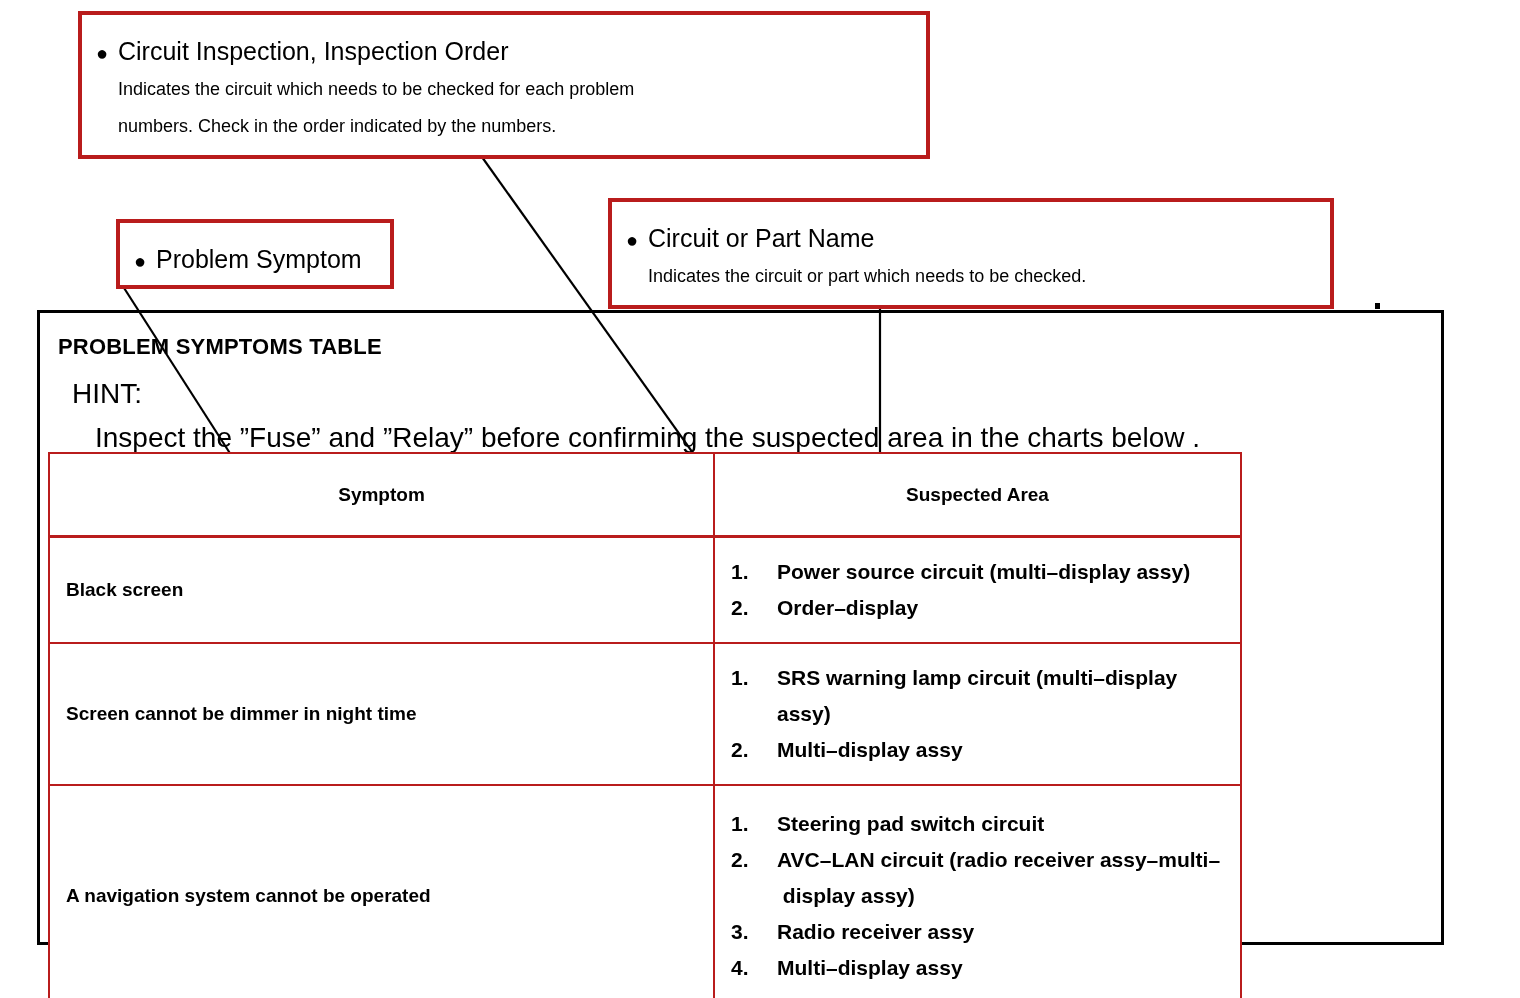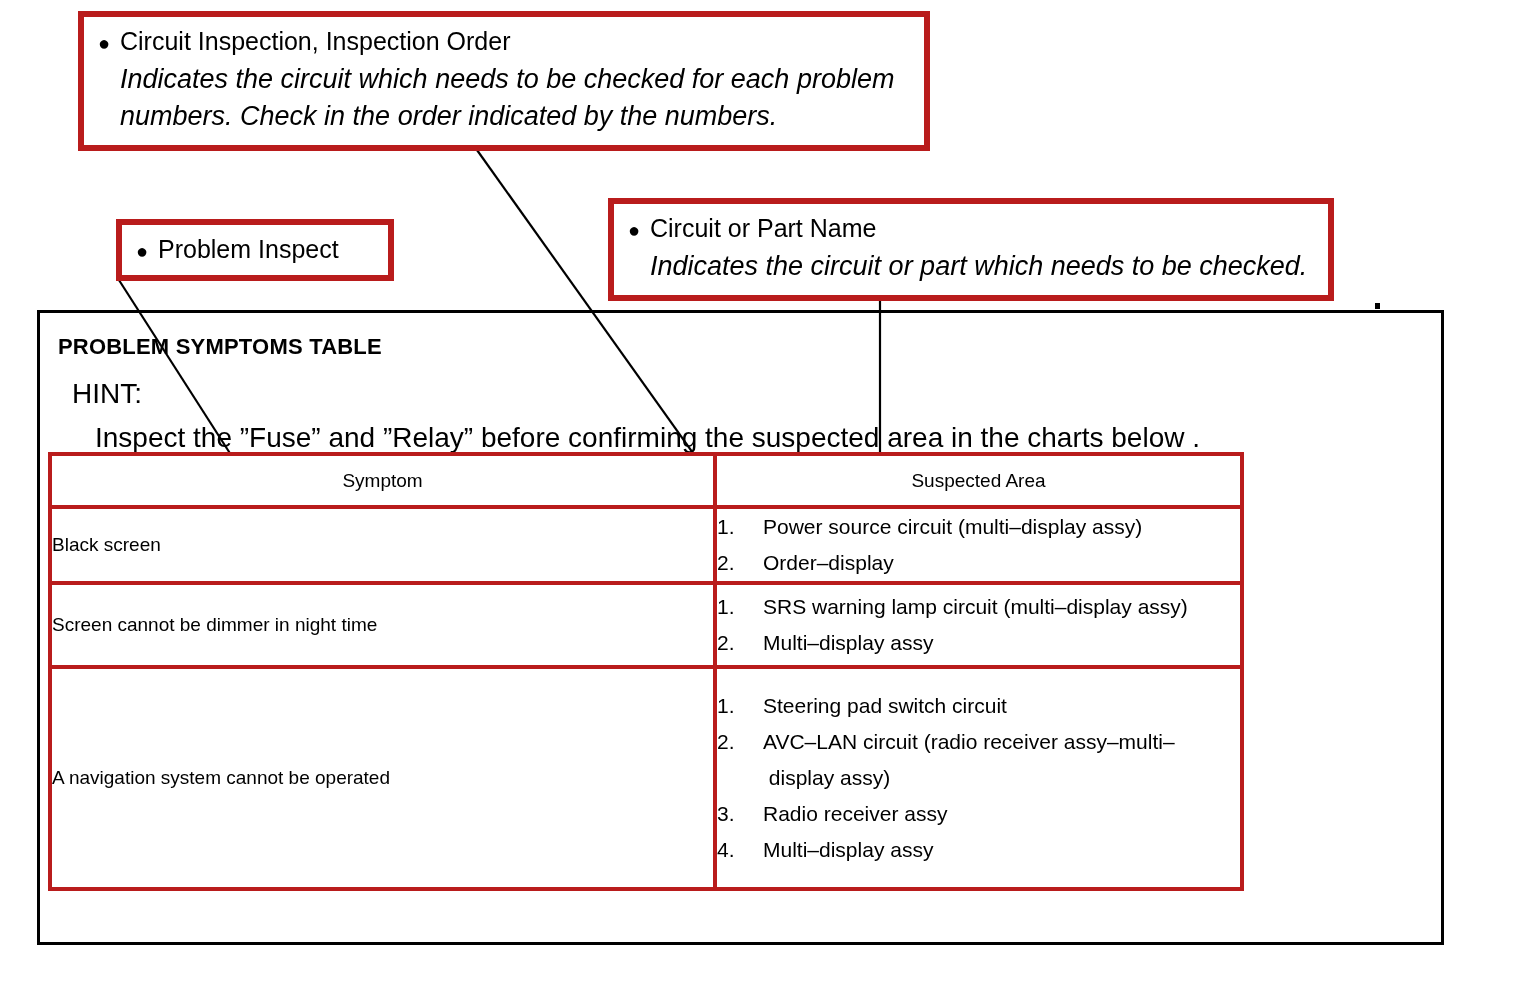--- a/index.html
+++ b/index.html
@@ -27,43 +27,42 @@
     top: 0;
     width: 1520px;
     height: 998px;
     pointer-events: none;
   }
 
   
   .callout {
     position: absolute;
     box-sizing: border-box;
-    border: 6px solid #b91c1c;
-    background: #ffffff;
-    padding: 6px 14px 10px 14px;
+    border: 4px solid #b91c1c;
+    background: #ffffff;
+    padding: 18px 14px 10px 14px;
   }
   .callout .bullet-line {
     display: block;
     white-space: nowrap;
     font-size: 25px;
     line-height: 36px;
   }
   .callout .bullet-glyph {
     display: inline-block;
     width: 22px;
     font-size: 20px;
     vertical-align: baseline;
   }
   .callout .cont-line {
     display: block;
     padding-left: 22px;
-    font-size: 27px;
+    font-size: 18px;
     line-height: 37px;
     white-space: nowrap;
-    font-style: italic;
   }
 
   #callout-inspection-order { left: 78px;  top: 11px;  width: 852px; }
   #callout-problem-symptom  { left: 116px; top: 219px; width: 278px; padding-bottom: 6px; }
   #callout-part-name        { left: 608px; top: 198px; width: 726px; }
 
   
   #section-frame {
     position: absolute;
     left: 37px;
@@ -107,24 +106,24 @@
     width: 1192px;
     border-collapse: collapse;
     table-layout: fixed;
     background: #ffffff;
   }
   #symptoms-table col.col-symptom { width: 665px; }
   #symptoms-table col.col-area    { width: 527px; }
 
   #symptoms-table th,
   #symptoms-table td {
-    border: 4px solid #b91c1c;
-    padding: 0;
+    border: 2px solid #b91c1c;
+    padding: 16px;
     vertical-align: middle;
-    font-weight: normal;
+    font-weight: bold;
   }
   #symptoms-table thead th {
     height: 49px;
     text-align: center;
     font-size: 19px;
     border-bottom-width: 3px;
   }
   #symptoms-table tbody td {
     font-size: 19px;
   }
@@ -183,21 +182,21 @@
   <div class="callout" id="callout-inspection-order">
     <span class="bullet-line">
       <span class="bullet-glyph">●</span><span>Circuit Inspection, Inspection Order</span>
     </span>
     <span class="cont-line">Indicates the circuit which needs to be checked for each problem</span>
     <span class="cont-line">numbers. Check in the order indicated by the numbers.</span>
   </div>
 
   <div class="callout" id="callout-problem-symptom">
     <span class="bullet-line">
-      <span class="bullet-glyph">●</span><span>Problem Inspect</span>
+      <span class="bullet-glyph">●</span><span>Problem Symptom</span>
     </span>
   </div>
 
   <div class="callout" id="callout-part-name">
     <span class="bullet-line">
       <span class="bullet-glyph">●</span><span>Circuit or Part Name</span>
     </span>
     <span class="cont-line">Indicates the circuit or part which needs to be checked.</span>
   </div>
 

